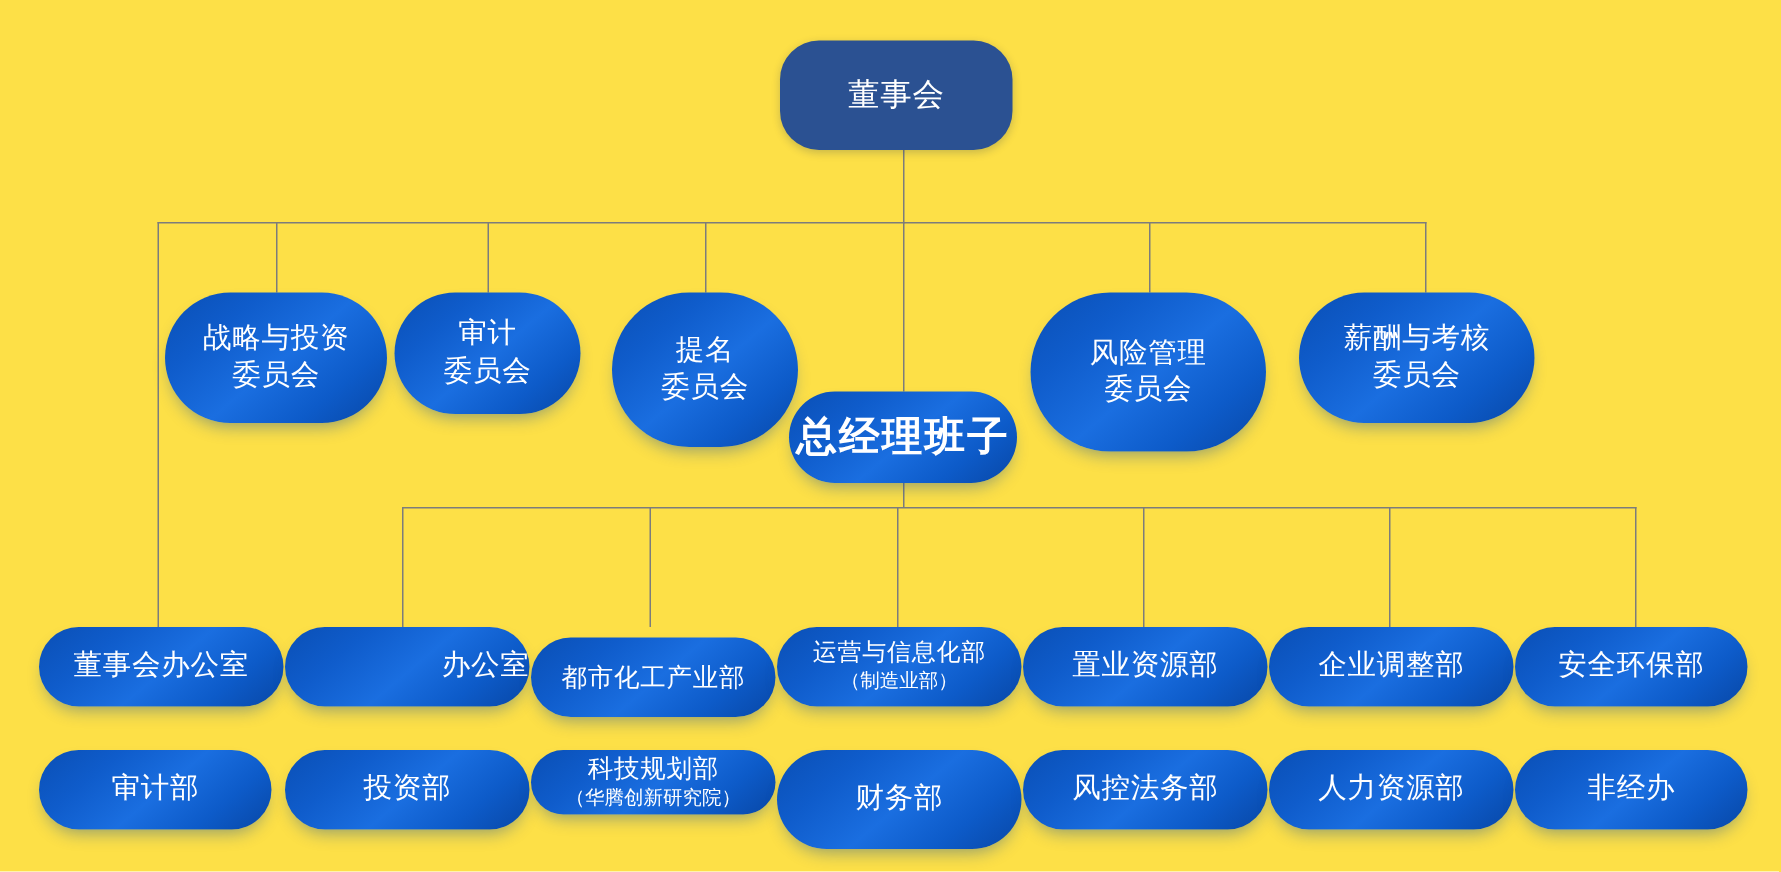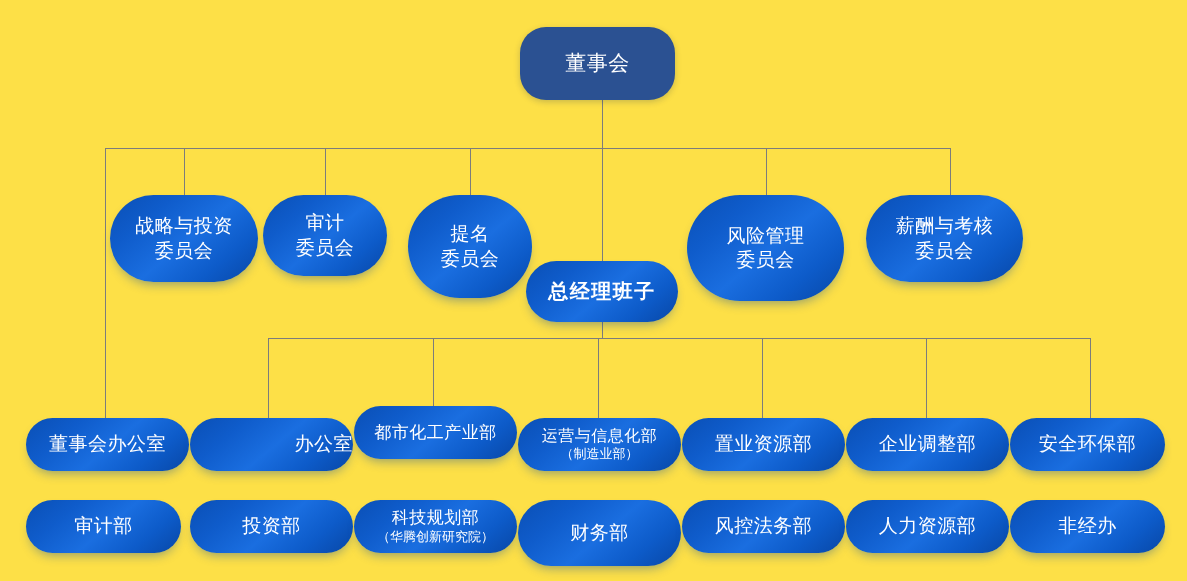--- a/index.html
+++ b/index.html
@@ -56,21 +56,21 @@
                 #0a4fb5 0%,
                 #0f5ccb 26%,
                 #1a6ee0 52%,
                 #0d5bc9 76%,
                 #0847a6 100%);
     box-shadow: 0 6px 11px -4px rgba(12,70,160,0.45);
   }
 
   .node.gm {
     font-weight: bold;
-    font-size: 20px;
+    font-size: 27px;
     letter-spacing: 1.5px;
   }
 
   .node .l1 { display: block; white-space: nowrap; }
   .node .l2 { display: block; white-space: nowrap; }
   .node .sub { font-size: 13px; letter-spacing: 0px; }
 
   .committee { font-size: 19px; }
   .dept      { font-size: 19px; }
 </style>
@@ -136,21 +136,21 @@
   <div class="node blue gm" style="left:526px; top:261px; width:152px; height:61px;">
     <span class="l1">总经理班子</span>
   </div>
 
   <div class="node blue dept" style="left:26px; top:418px; width:163px; height:53px;">
     <span class="l1">董事会办公室</span>
   </div>
   <div class="node blue dept" style="left:190px; top:418px; width:163px; height:53px;align-items:flex-end;">
     <span class="l1">办公室</span>
   </div>
-  <div class="node blue dept" style="left:354px; top:406px; width:163px; height:53px; font-size:17px;">
+  <div class="node blue dept" style="left:354px; top:425px; width:163px; height:53px; font-size:17px;">
     <span class="l1">都市化工产业部</span>
   </div>
   <div class="node blue dept" style="left:518px; top:418px; width:163px; height:53px; font-size:16px;">
     <span class="l1">运营与信息化部</span>
     <span class="l2 sub">（制造业部）</span>
   </div>
   <div class="node blue dept" style="left:682px; top:418px; width:163px; height:53px;">
     <span class="l1">置业资源部</span>
   </div>
   <div class="node blue dept" style="left:846px; top:418px; width:163px; height:53px;">
@@ -159,21 +159,21 @@
   <div class="node blue dept" style="left:1010px; top:418px; width:155px; height:53px;">
     <span class="l1">安全环保部</span>
   </div>
 
   <div class="node blue dept" style="left:26px; top:500px; width:155px; height:53px;">
     <span class="l1">审计部</span>
   </div>
   <div class="node blue dept" style="left:190px; top:500px; width:163px; height:53px;">
     <span class="l1">投资部</span>
   </div>
-  <div class="node blue dept" style="left:354px; top:500px; width:163px; height:53px; font-size:17px;">
+  <div class="node blue dept" style="left:354px; top:500px; width:163px; height:43px; font-size:17px;">
     <span class="l1">科技规划部</span>
     <span class="l2 sub">（华腾创新研究院）</span>
   </div>
   <div class="node blue dept" style="left:518px; top:500px; width:163px; height:66px;">
     <span class="l1">财务部</span>
   </div>
   <div class="node blue dept" style="left:682px; top:500px; width:163px; height:53px;">
     <span class="l1">风控法务部</span>
   </div>
   <div class="node blue dept" style="left:846px; top:500px; width:163px; height:53px;">

